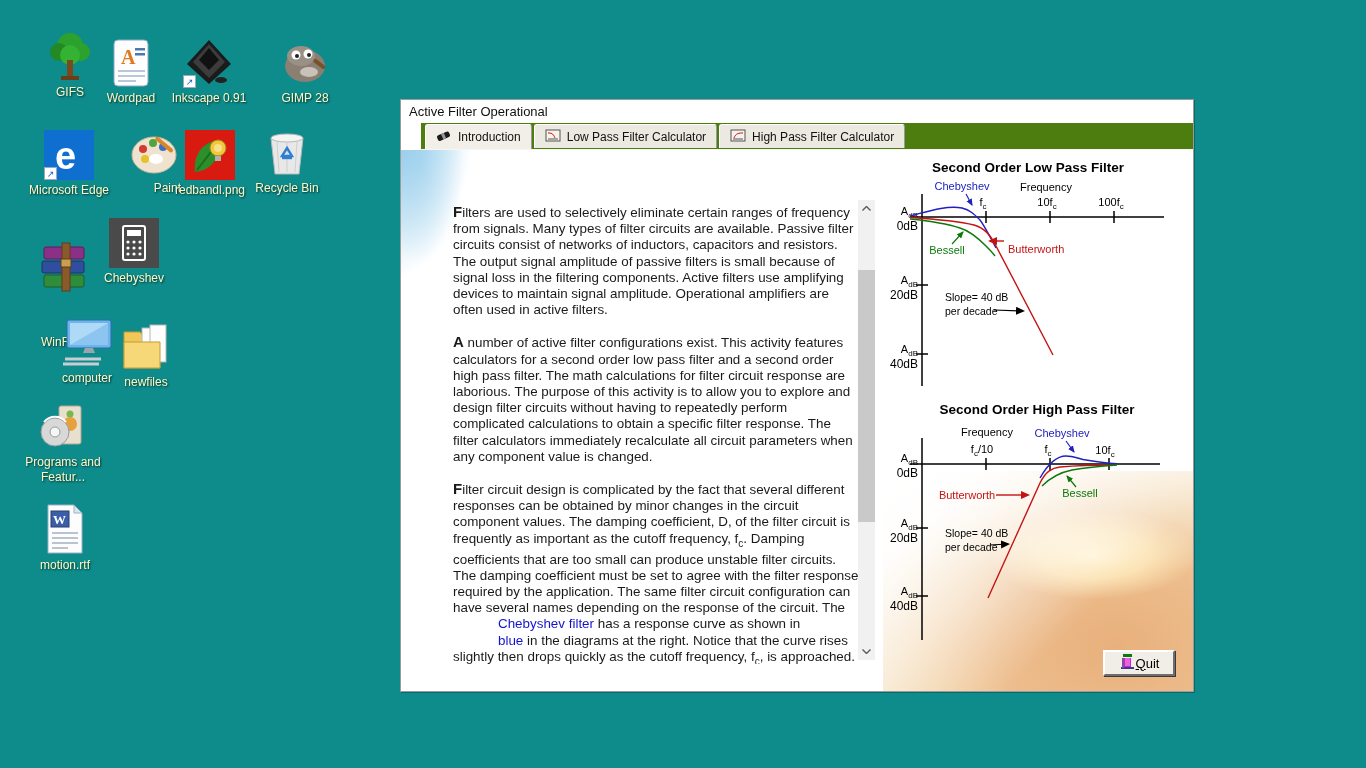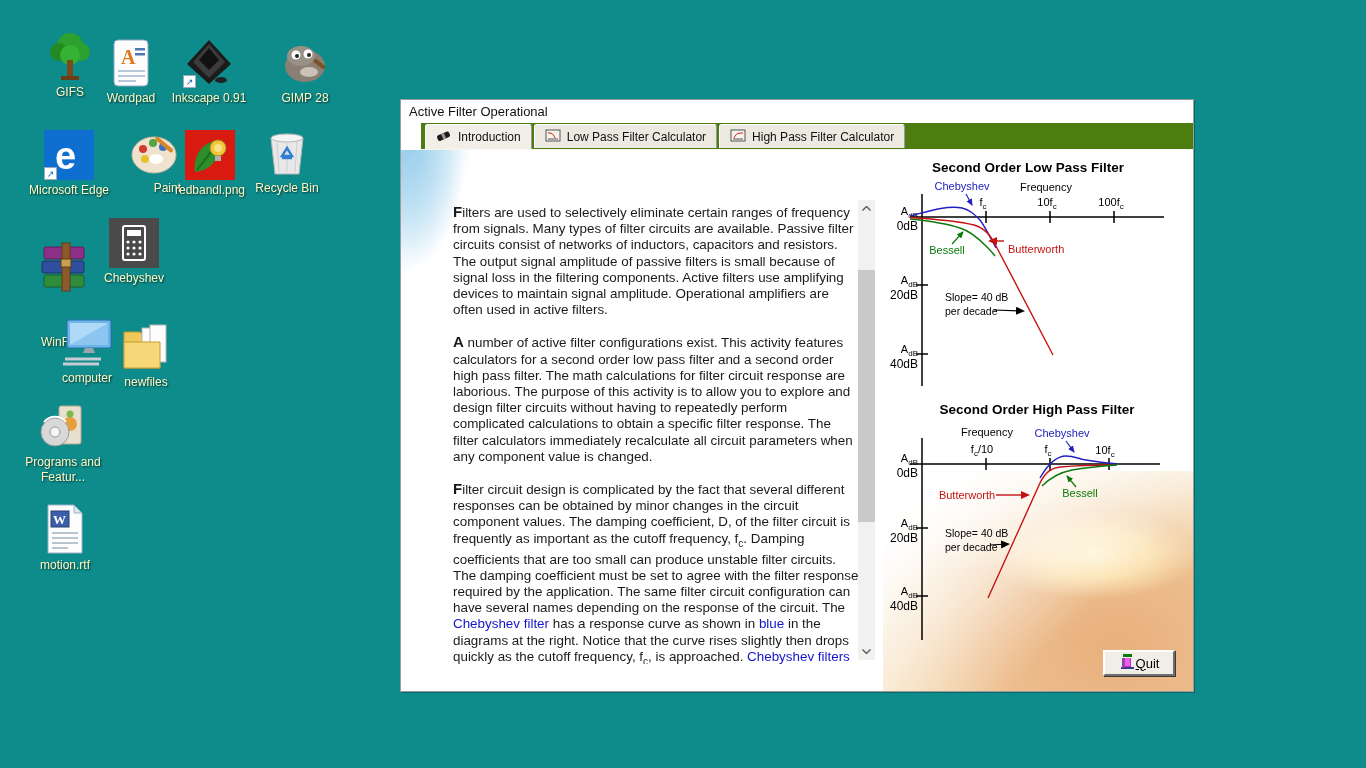--- a/index.html
+++ b/index.html
@@ -38,21 +38,21 @@
       linear-gradient(to bottom, rgba(255,255,255,.6) 0%, rgba(255,255,255,0) 45%),
       radial-gradient(ellipse 140px 60px at 68% 38%, #fff3d2 0%, rgba(255,236,190,.8) 40%, rgba(255,236,190,0) 75%),
       radial-gradient(ellipse at 75% 80%, #e8b07c 0%, #edbd8d 35%, #f2d3a6 65%, #f7e6c8 100%);
   }
 
   
   .textarea { position:absolute; left:52px; top:54px; width:406px; height:460px; overflow:hidden;
               font-size:13.4px; line-height:16.2px; color:#1a1a1a; }
   .textarea p { margin-bottom:16px; }
   .lead { font-weight:bold; font-size:15px; }
-  .lnk { color:#1414cc; cursor:pointer; }
+  .lnk { color:#1414cc; cursor:pointer;margin-left:45px; }
   sub.fc { font-size:10px; }
 
   
   .sbar { position:absolute; left:457px; top:50px; width:17px; height:460px; background:#f1f1f1; }
   .sbtn { position:absolute; left:0; width:17px; height:17px; background:#f1f1f1; display:flex; align-items:center; justify-content:center; cursor:pointer; }
   .sbtn svg { display:block; }
   .sthumb { position:absolute; left:0; top:70px; width:17px; height:252px; background:#c9c9c9; cursor:pointer; }
 
   .chart { position:absolute; }
   .chart text { font-family:"Liberation Sans", sans-serif; }

